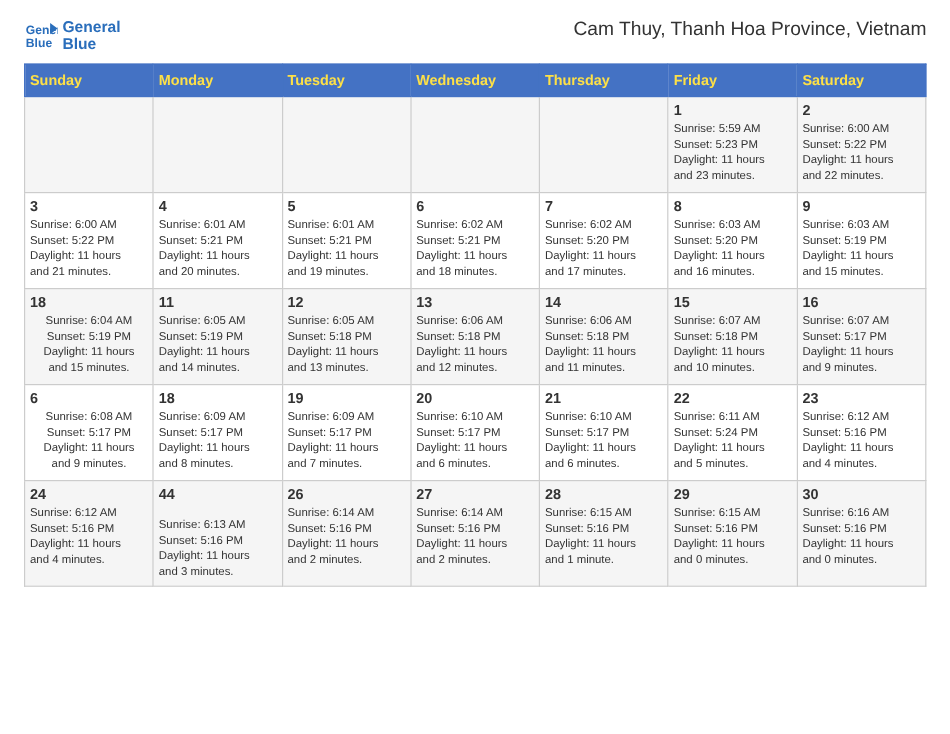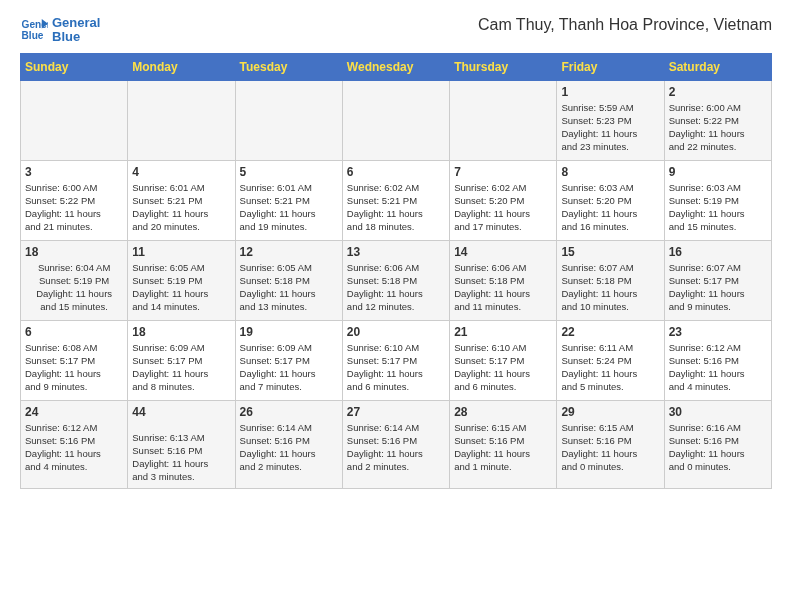--- a/index.html
+++ b/index.html
@@ -231,21 +231,21 @@
           <span class="day-number">16</span>
           <div class="day-info" style="white-space: pre-line;">Sunrise: 6:07 AM
 Sunset: 5:17 PM
 Daylight: 11 hours
 and 9 minutes.</div>
         </td>
       </tr>
       <tr>
         <td>
           <span class="day-number">6</span>
-          <div class="day-info" style="white-space: pre-line;">Sunrise: 6:08 AM
+          <div class="day-info" style="white-space: pre-line; text-align: center;">Sunrise: 6:08 AM
 Sunset: 5:17 PM
 Daylight: 11 hours
 and 9 minutes.</div>
         </td>
         <td>
           <span class="day-number">18</span>
           <div class="day-info" style="white-space: pre-line;">Sunrise: 6:09 AM
 Sunset: 5:17 PM
 Daylight: 11 hours
 and 8 minutes.</div>

